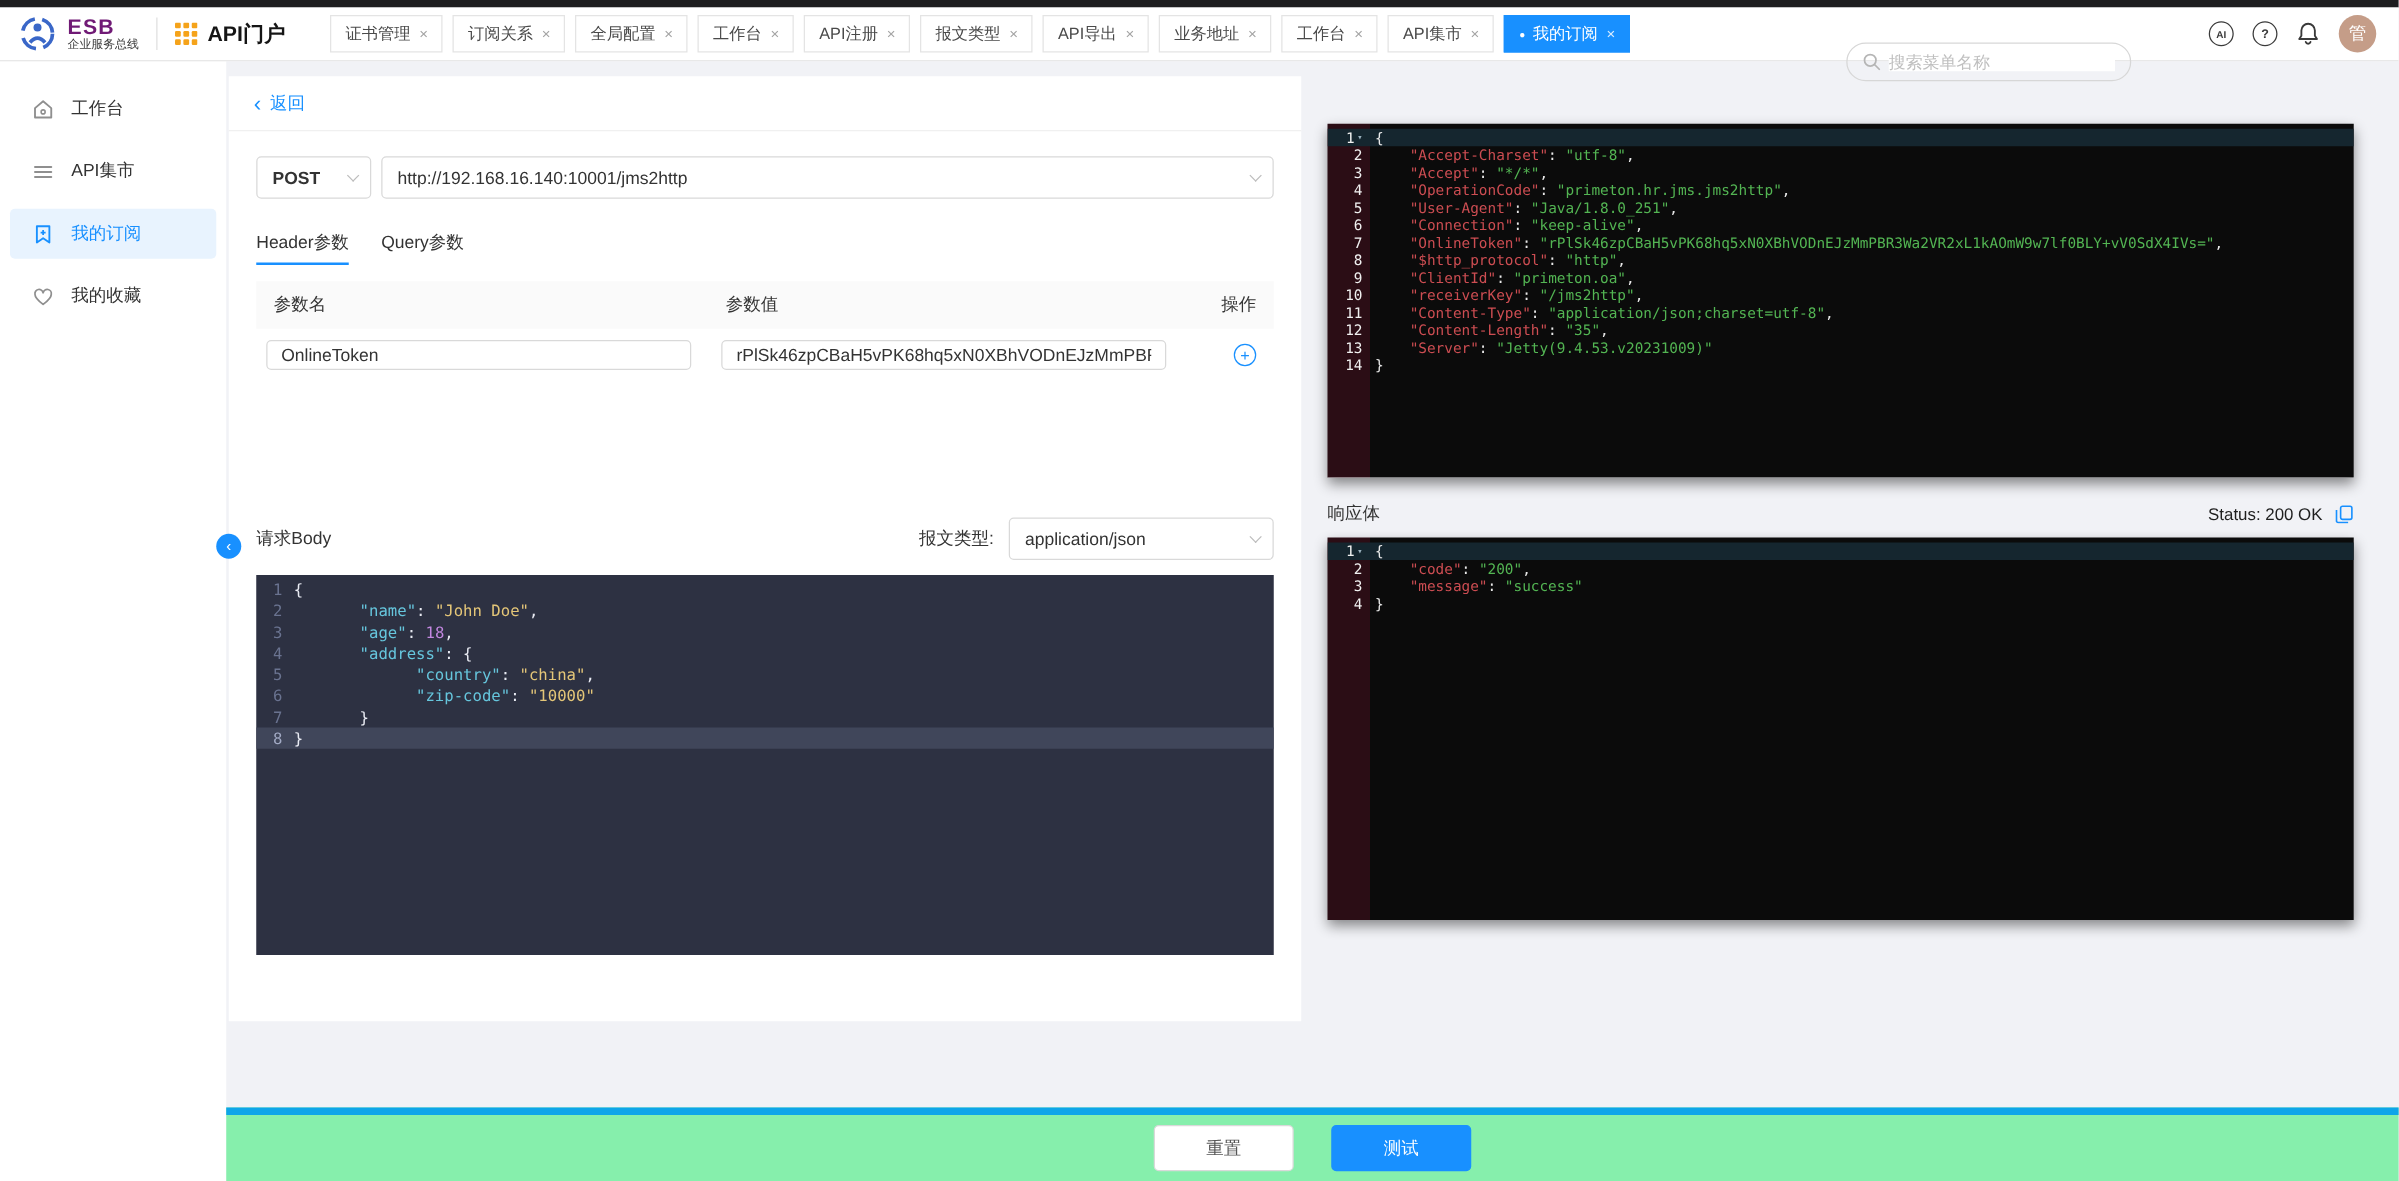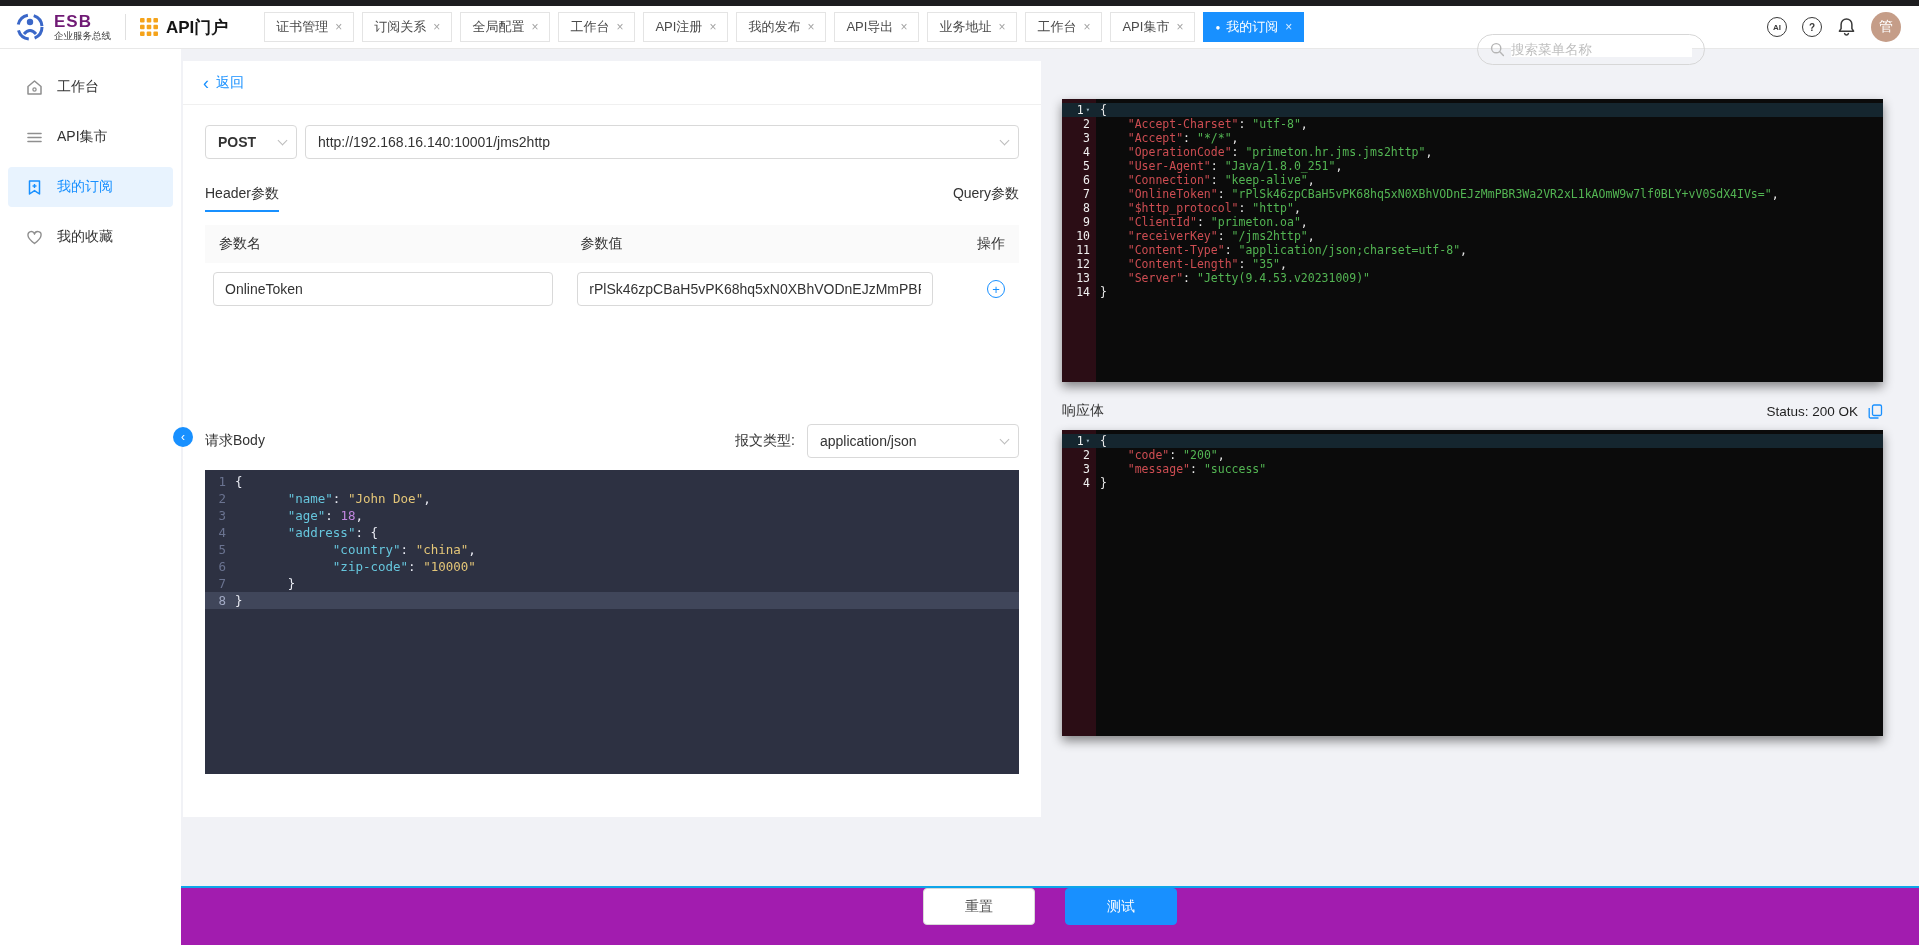--- a/index.html
+++ b/index.html
@@ -73,29 +73,29 @@
     align-items:center; justify-content:space-between; padding:0 10px 0 12px; font-size:14px;
     color:#333; cursor:pointer; background:#fff; }
   .method-select { width:92px;font-weight:bold; }
   .chev { width:7px; height:7px; border-right:1.5px solid #bcbcbc; border-bottom:1.5px solid #bcbcbc;
     transform:rotate(45deg); margin-top:-4px; flex-shrink:0; }
   .url-combo { flex:1; height:34px; border:1px solid #d9d9d9; border-radius:4px; display:flex;
     align-items:center; padding:0 10px 0 12px; }
   .url-combo input { flex:1; border:none; outline:none; font-size:14px; color:#333;
     font-family:"Liberation Sans",sans-serif; }
 
-  .param-tabs { margin-top:26px; display:flex; gap:26px; font-size:14px; color:#333;justify-content:space-between; }
+  .param-tabs { margin-top:26px; display:flex; gap:26px; font-size:14px; color:#333; }
   .ptab { padding-bottom:9px; position:relative; cursor:pointer; }
   .ptab.active::after { content:""; position:absolute; left:0; right:0; bottom:0; height:2px; background:#1890ff; }
 
   .pt-head { display:flex; align-items:center; height:38px; background:#fafafa; padding:0 14px;
     font-size:14px; color:#333; margin-top:13px; }
   .col-name { width:46%; } .col-value { flex:1; } .col-op { width:48px; text-align:right; }
   .pt-row { display:flex; align-items:center; padding:9px 14px 0 8px; }
-  .cell-input { height:34px; border:1px solid #d9d9d9; border-radius:4px; padding:0 11px;
+  .cell-input { height:24px; border:1px solid #d9d9d9; border-radius:4px; padding:0 11px;
     font-size:14px; color:#333; outline:none; font-family:"Liberation Sans",sans-serif;
     text-overflow:clip; overflow:hidden; white-space:nowrap; background:#fff; }
   .name-cell { width:46%; padding-right:24px; } .value-cell { flex:1; padding-right:24px; }
   .name-cell .cell-input, .value-cell .cell-input { width:100%; }
   .op-cell { width:48px; display:flex; justify-content:flex-end; }
   .plus-circle { width:18px; height:18px; border:1.3px solid #1890ff; border-radius:50%;
     color:#1890ff; display:flex; align-items:center; justify-content:center; font-size:13px;
     line-height:1; cursor:pointer; }
 
   .body-row { margin-top:118px; display:flex; justify-content:space-between; align-items:center; }
@@ -138,22 +138,22 @@
     color:#f0f0f0; user-select:none; }
   .viewer .line-text { padding-left:4px; }
   .viewer .code-line.active { background:#15262f; }
   .viewer .tok-k { color:#cd4d52; }
   .viewer .tok-s { color:#53b553; }
   .viewer .tok-p { color:#eaeaea; }
   .fold { font-size:7px; color:#9db3c0; margin-left:2px; vertical-align:2px; }
   .resp-body-title-row { margin-top:19px; }
 
   
-  .footer { position:absolute; left:181px; right:0; top:886px; bottom:0; background:#a21caf;
-    border-top:2px solid #0ea5e9; display:flex; justify-content:center; gap:30px; }
+  .footer { position:absolute; left:181px; right:0; top:886px; bottom:0; background:#86efac;
+    border-top:6px solid #0ea5e9; display:flex; align-items:center; justify-content:center; gap:30px; }
   .btn { width:112px; height:37px; border-radius:4px; font-size:14px; display:flex;
     align-items:center; justify-content:center; cursor:pointer; }
   .btn-reset { background:#fff; border:1px solid #d9d9d9; color:#555; }
   .btn-test { background:#1890ff; border:1px solid #1890ff; color:#fff; }
 </style>
 </head>
 <body>
 
 <div class="black-strip"></div>
 
@@ -206,21 +206,21 @@
       </div>
       <div class="wtab">
         <span>工作台</span>
         <span class="wtab-close">×</span>
       </div>
       <div class="wtab">
         <span>API注册</span>
         <span class="wtab-close">×</span>
       </div>
       <div class="wtab">
-        <span>我的发布</span>
+        <span>报文类型</span>
         <span class="wtab-close">×</span>
       </div>
       <div class="wtab">
         <span>API导出</span>
         <span class="wtab-close">×</span>
       </div>
       <div class="wtab">
         <span>业务地址</span>
         <span class="wtab-close">×</span>
       </div>

